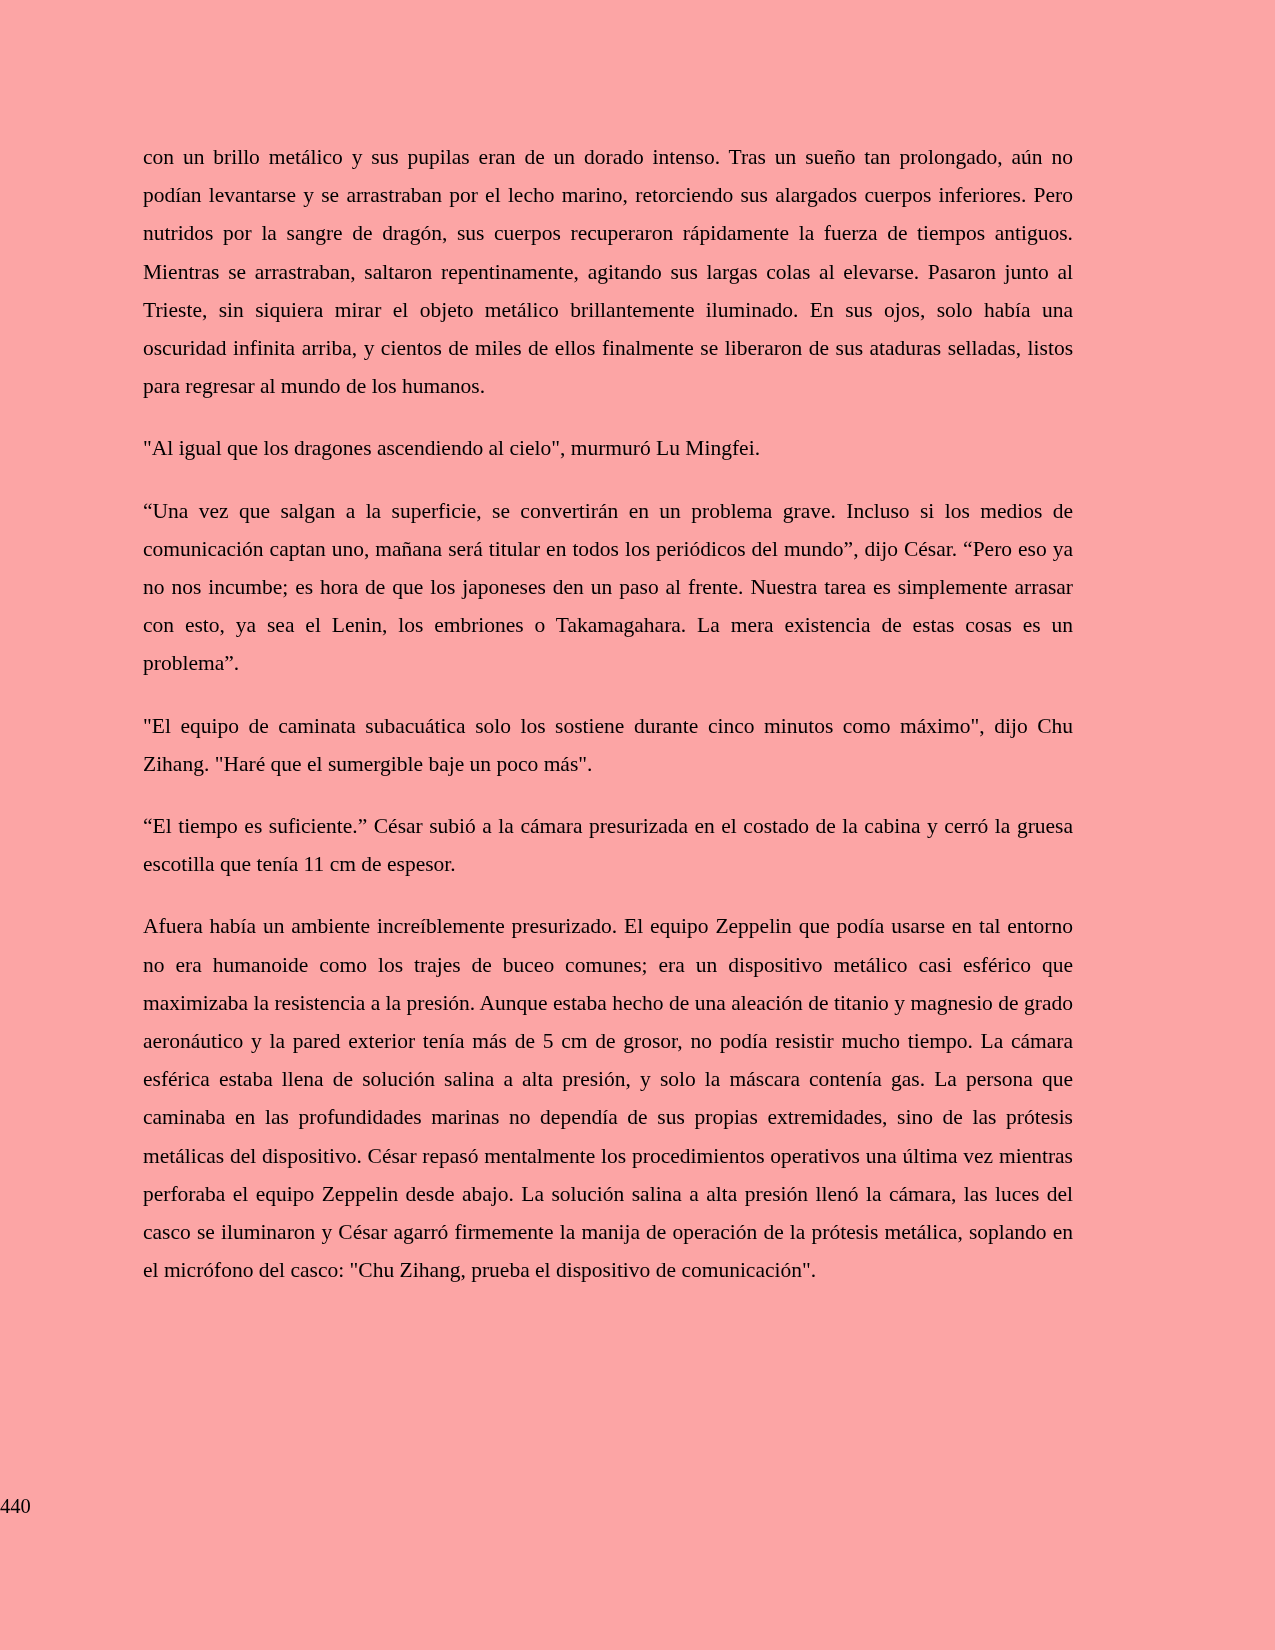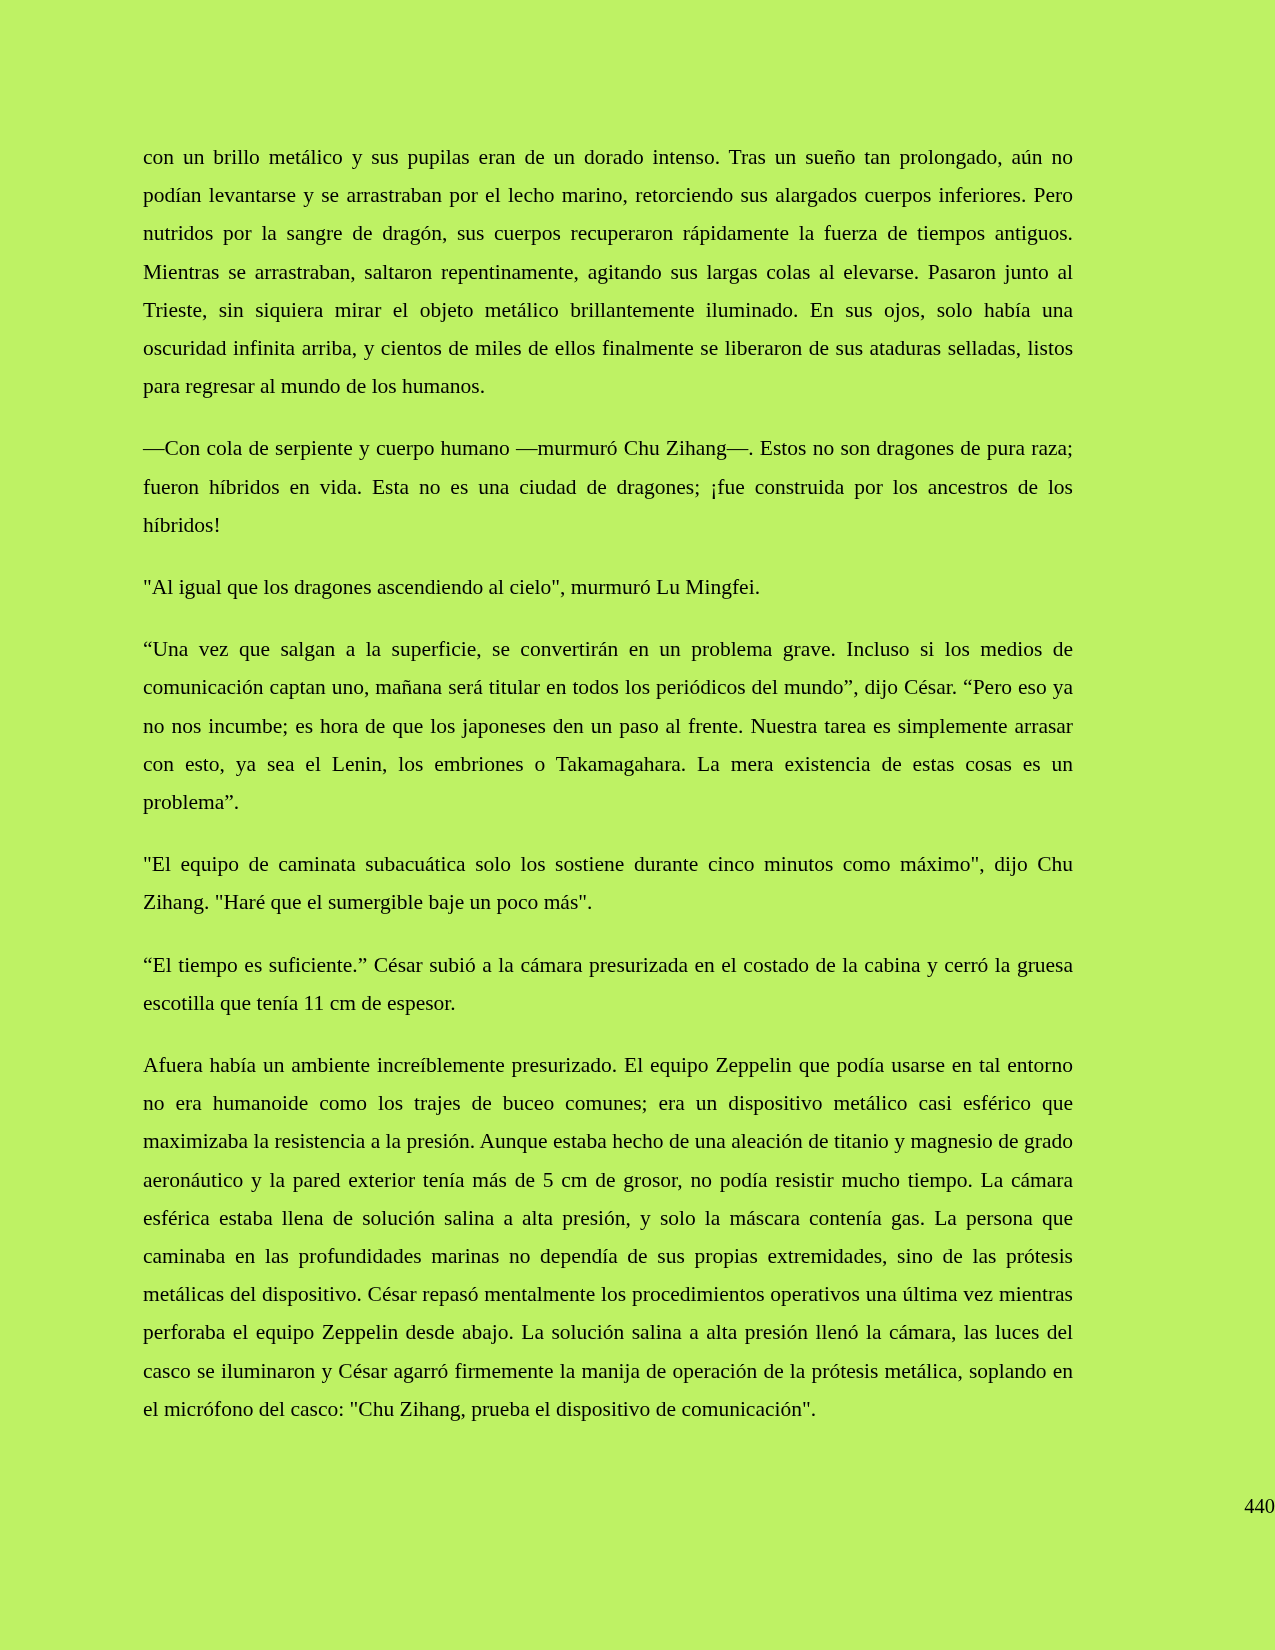--- a/index.html
+++ b/index.html
@@ -4,21 +4,21 @@
 <style>
   html, body {
     margin: 0;
     padding: 0;
     background: #ffffff;
   }
   .page {
     position: relative;
     width: 1275px;
     height: 1650px;
-    background: #bef264;
+    background: #fca5a5;
     margin: 0 auto;
     overflow: hidden;
     box-sizing: border-box;
   }
   .content {
     position: absolute;
     left: 143px;
     top: 138px;
     width: 930px;
     font-family: "Liberation Serif", "DejaVu Serif", serif;
@@ -35,35 +35,34 @@
     hyphens: none;
   }
   .content p:last-child {
     margin-bottom: 16px;
   }
   .page-number {
     position: absolute;
     left: 0;
     top: 1496px;
     width: 1275px;
-    text-align: right;
+    text-align: left;
     font-family: "Liberation Serif", "DejaVu Serif", serif;
     font-size: 20.5px;
     color: #000000;
     line-height: 1;
   }
 </style>
 </head>
 <body>
 
 <div class="page">
 
   <div class="content">
     <p>con un brillo metálico y sus pupilas eran de un dorado intenso. Tras un sueño tan prolongado, aún no podían levantarse y se arrastraban por el lecho marino, retorciendo sus alargados cuerpos inferiores. Pero nutridos por la sangre de dragón, sus cuerpos recuperaron rápidamente la fuerza de tiempos antiguos. Mientras se arrastraban, saltaron repentinamente, agitando sus largas colas al elevarse. Pasaron junto al Trieste, sin siquiera mirar el objeto metálico brillantemente iluminado. En sus ojos, solo había una oscuridad infinita arriba, y cientos de miles de ellos finalmente se liberaron de sus ataduras selladas, listos para regresar al mundo de los humanos.</p>
-    <p>—Con cola de serpiente y cuerpo humano —murmuró Chu Zihang—. Estos no son dragones de pura raza; fueron híbridos en vida. Esta no es una ciudad de dragones; ¡fue construida por los ancestros de los híbridos!</p>
     <p>"Al igual que los dragones ascendiendo al cielo", murmuró Lu Mingfei.</p>
     <p>“Una vez que salgan a la superficie, se convertirán en un problema grave. Incluso si los medios de comunicación captan uno, mañana será titular en todos los periódicos del mundo”, dijo César. “Pero eso ya no nos incumbe; es hora de que los japoneses den un paso al frente. Nuestra tarea es simplemente arrasar con esto, ya sea el Lenin, los embriones o Takamagahara. La mera existencia de estas cosas es un problema”.</p>
     <p>"El equipo de caminata subacuática solo los sostiene durante cinco minutos como máximo", dijo Chu Zihang. "Haré que el sumergible baje un poco más".</p>
     <p>“El tiempo es suficiente.” César subió a la cámara presurizada en el costado de la cabina y cerró la gruesa escotilla que tenía 11 cm de espesor.</p>
     <p>Afuera había un ambiente increíblemente presurizado. El equipo Zeppelin que podía usarse en tal entorno no era humanoide como los trajes de buceo comunes; era un dispositivo metálico casi esférico que maximizaba la resistencia a la presión. Aunque estaba hecho de una aleación de titanio y magnesio de grado aeronáutico y la pared exterior tenía más de 5 cm de grosor, no podía resistir mucho tiempo. La cámara esférica estaba llena de solución salina a alta presión, y solo la máscara contenía gas. La persona que caminaba en las profundidades marinas no dependía de sus propias extremidades, sino de las prótesis metálicas del dispositivo. César repasó mentalmente los procedimientos operativos una última vez mientras perforaba el equipo Zeppelin desde abajo. La solución salina a alta presión llenó la cámara, las luces del casco se iluminaron y César agarró firmemente la manija de operación de la prótesis metálica, soplando en el micrófono del casco: "Chu Zihang, prueba el dispositivo de comunicación".</p>
   </div>
 
   <div class="page-number">440</div>
 
 </div>

